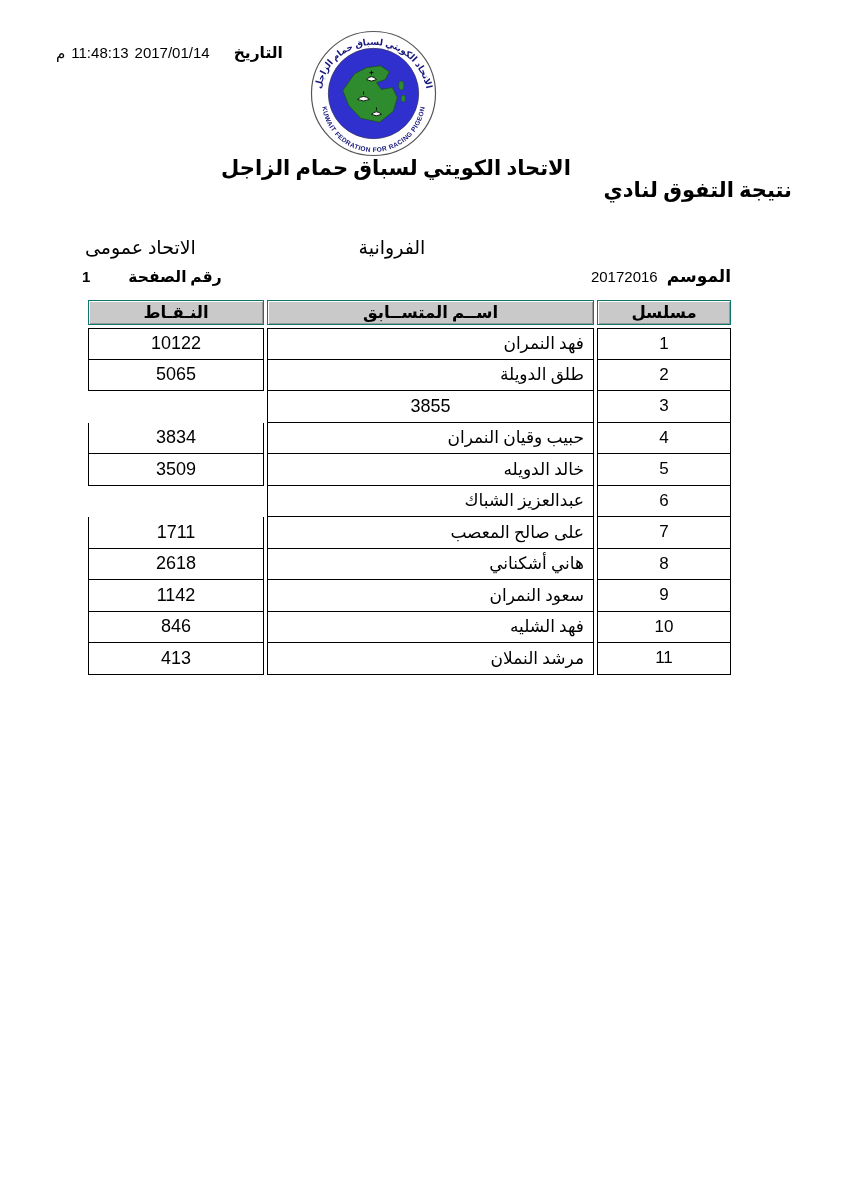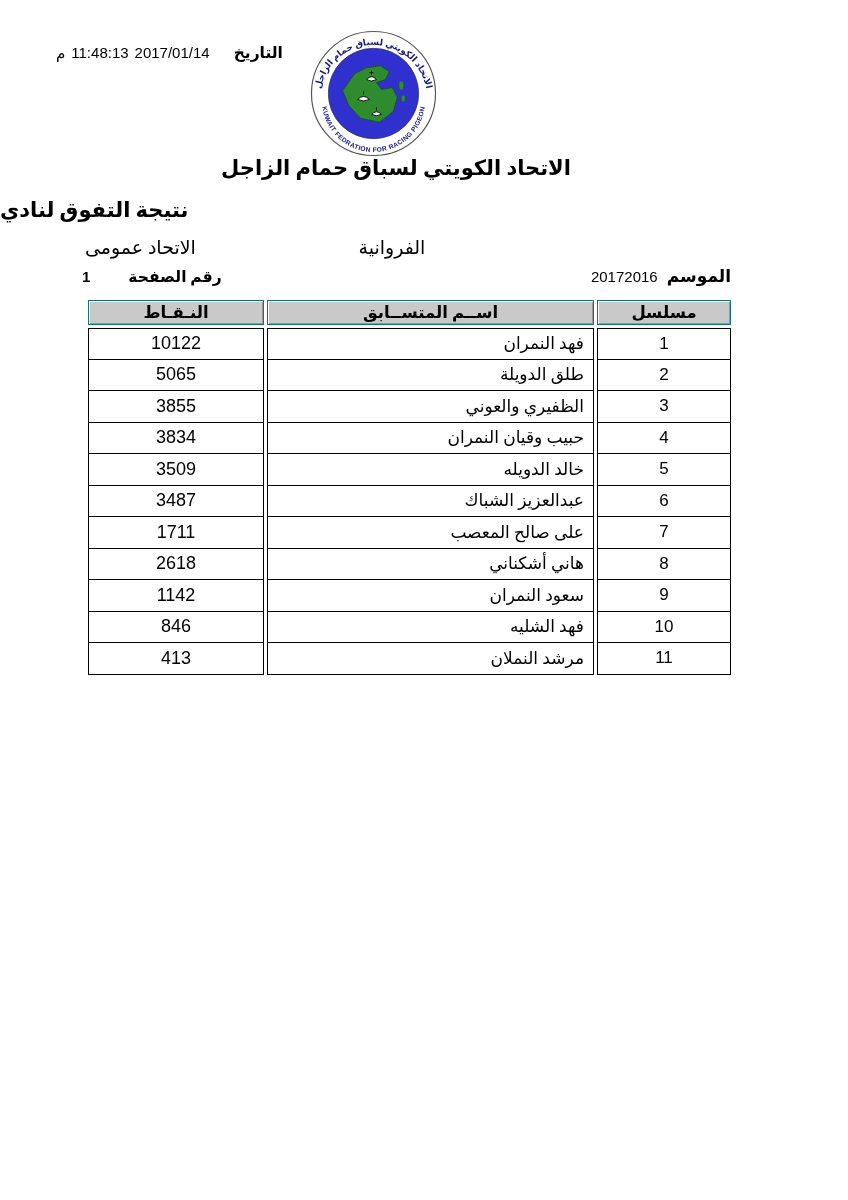--- a/index.html
+++ b/index.html
@@ -11,21 +11,21 @@
   .date-line{position:absolute;top:44px;left:56px;display:flex;align-items:baseline;gap:6px;
              font-size:15px;direction:ltr;}
   .date-line .date-label{font-weight:bold;font-size:15.5px;margin-left:18px;}
 
   
   .logo{position:absolute;left:309px;top:29px;width:129px;height:129px;}
 
   
   .title-main{position:absolute;top:156px;left:0;width:792px;text-align:center;
               font-size:21px;font-weight:bold;}
-  .title-sub{position:absolute;top:198px;left:0;width:792px;text-align:left;
+  .title-sub{position:absolute;top:178px;left:0;width:792px;text-align:right;
              font-size:21px;font-weight:bold;}
 
   
   .club-name{position:absolute;top:236px;left:14px;width:756px;text-align:center;font-size:19px;}
   .fed-type{position:absolute;top:236px;left:85px;font-size:19px;}
 
   
   .season-line{position:absolute;top:266px;right:117px;display:flex;direction:rtl;
                align-items:baseline;gap:9px;}
   .season-label{font-weight:bold;font-size:17px;}
@@ -122,40 +122,38 @@
   </div>
 
   <div class="trow">
     <div class="cell serial">2</div>
     <div class="cell name">طلق الدويلة</div>
     <div class="cell points">5065</div>
   </div>
 
   <div class="trow">
     <div class="cell serial">3</div>
-    <div class="cell name">الظفيري والعوني</div>
     <div class="cell points">3855</div>
   </div>
 
   <div class="trow">
     <div class="cell serial">4</div>
     <div class="cell name">حبيب وقيان النمران</div>
     <div class="cell points">3834</div>
   </div>
 
   <div class="trow">
     <div class="cell serial">5</div>
     <div class="cell name">خالد الدويله</div>
     <div class="cell points">3509</div>
   </div>
 
   <div class="trow">
     <div class="cell serial">6</div>
     <div class="cell name">عبدالعزيز الشباك</div>
-    <div class="cell points">3487</div>
   </div>
 
   <div class="trow">
     <div class="cell serial">7</div>
     <div class="cell name">على صالح المعصب</div>
     <div class="cell points">1711</div>
   </div>
 
   <div class="trow">
     <div class="cell serial">8</div>

